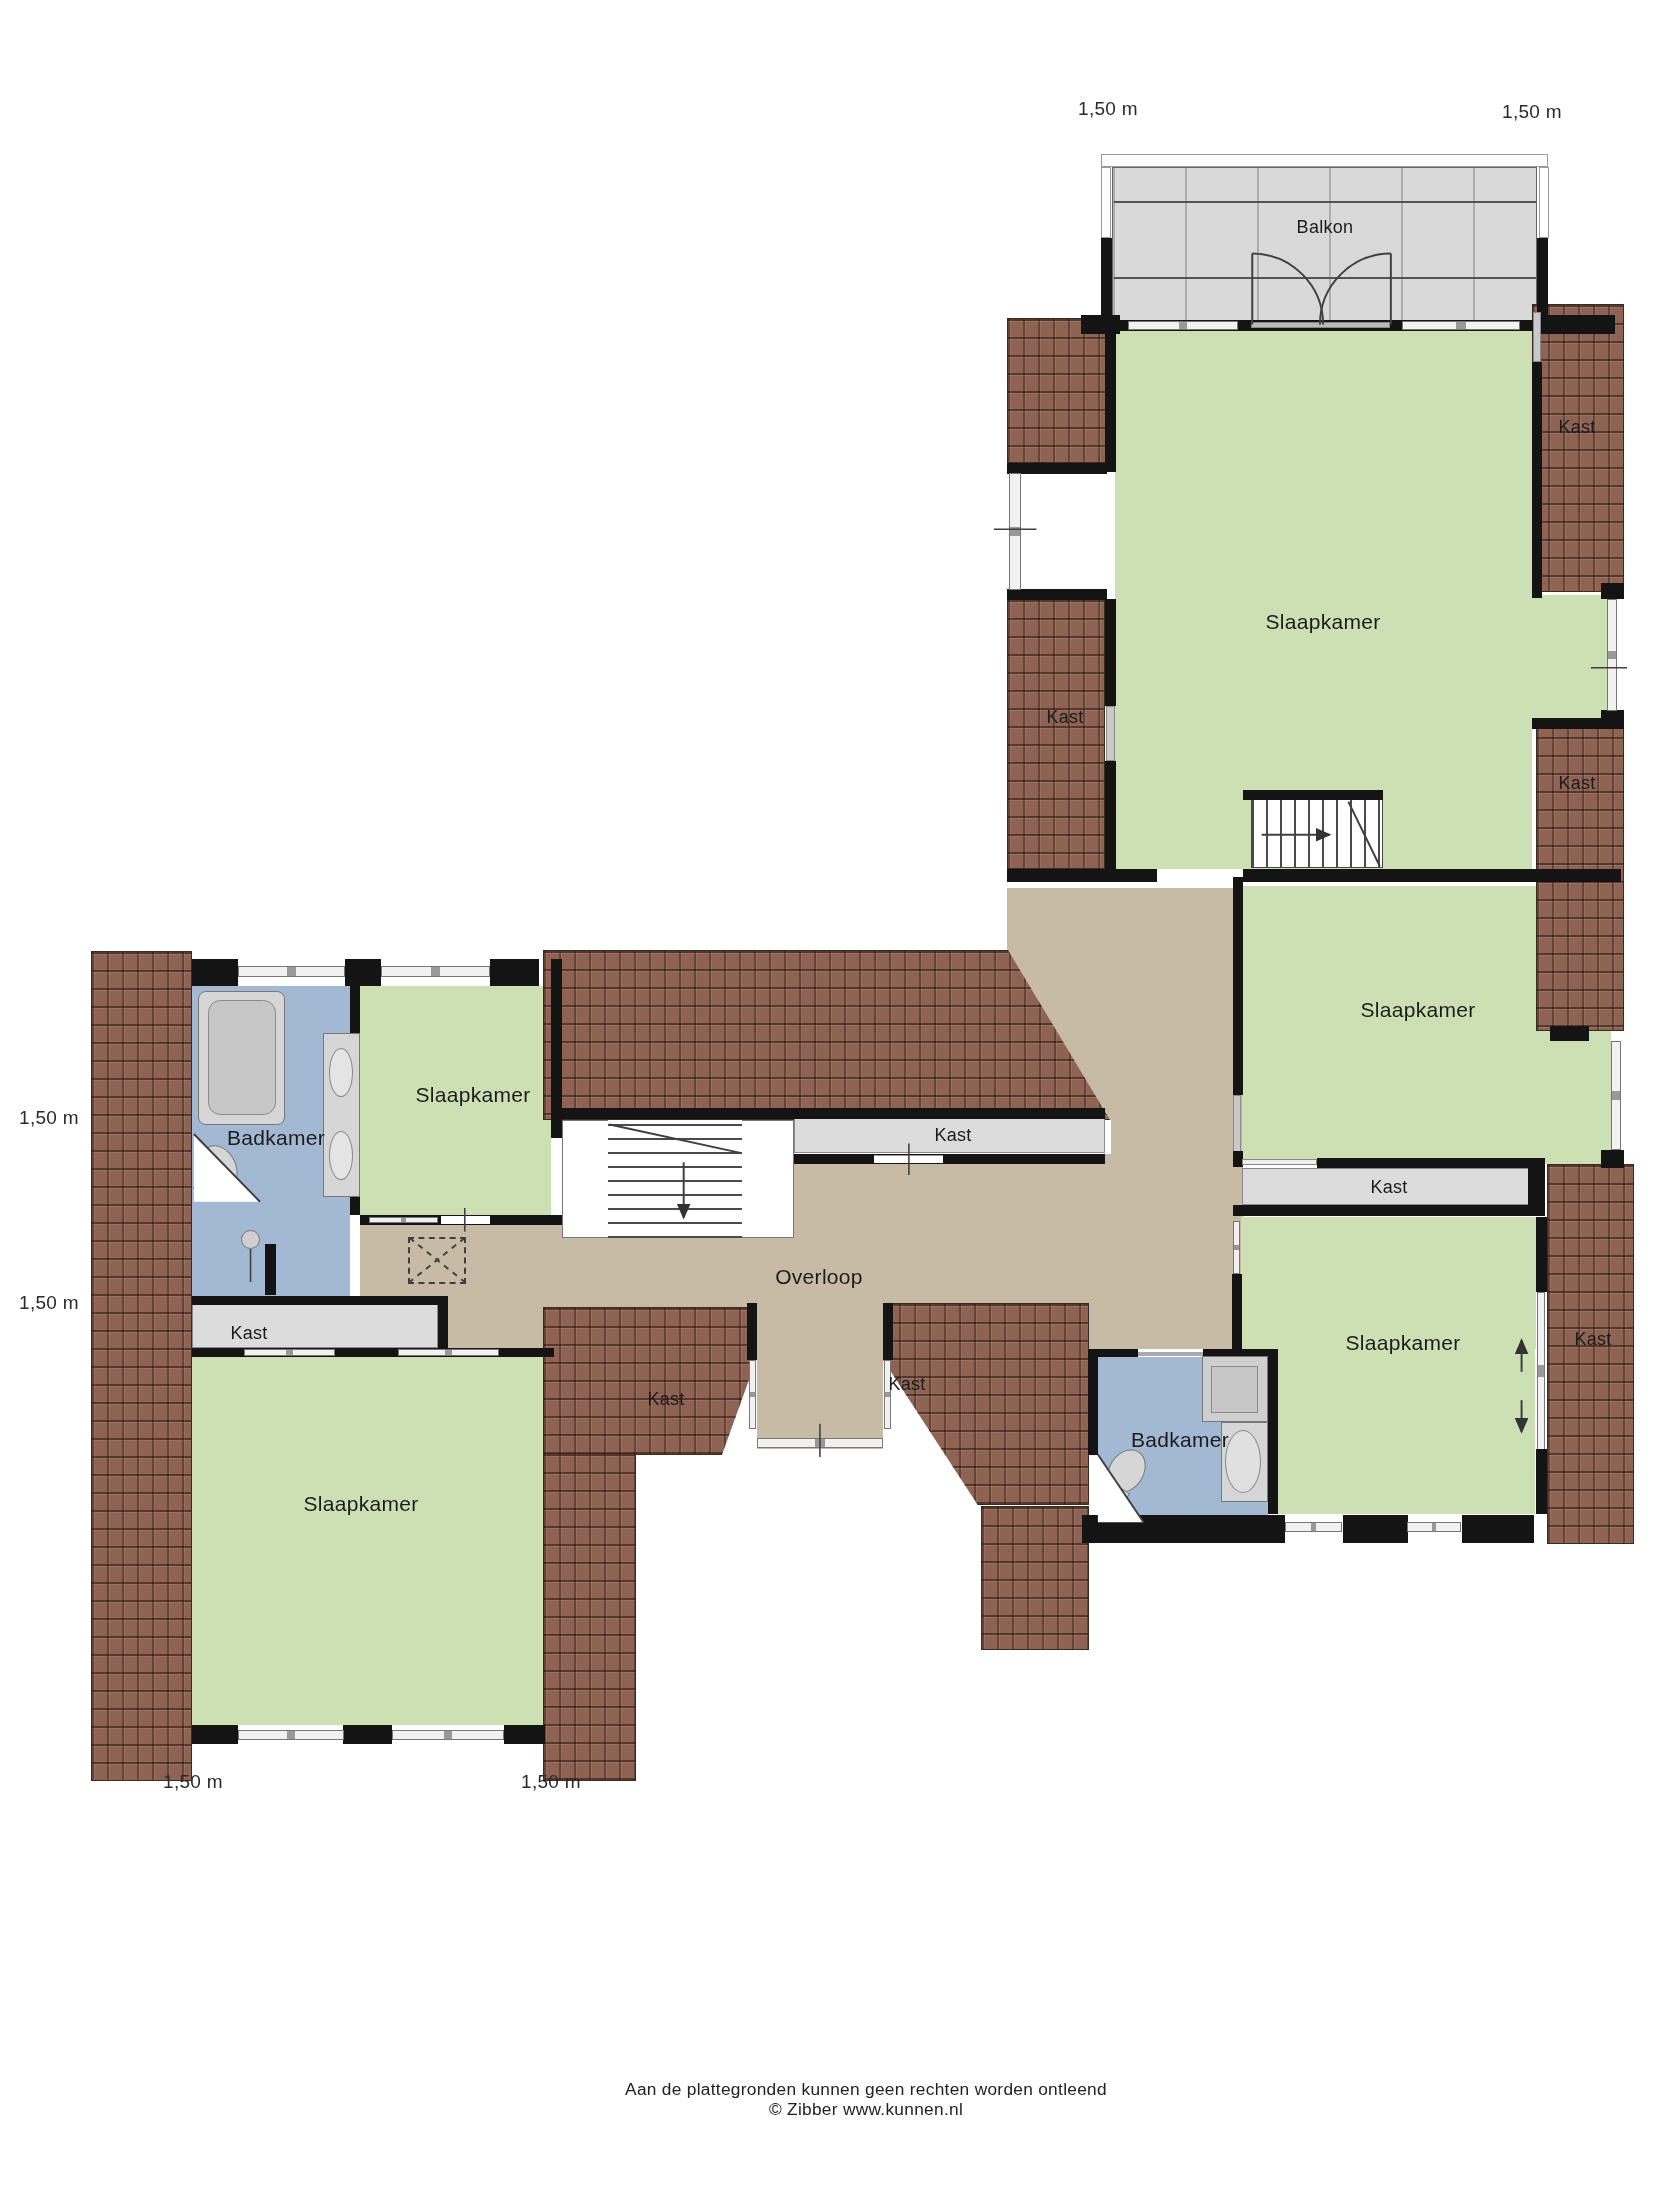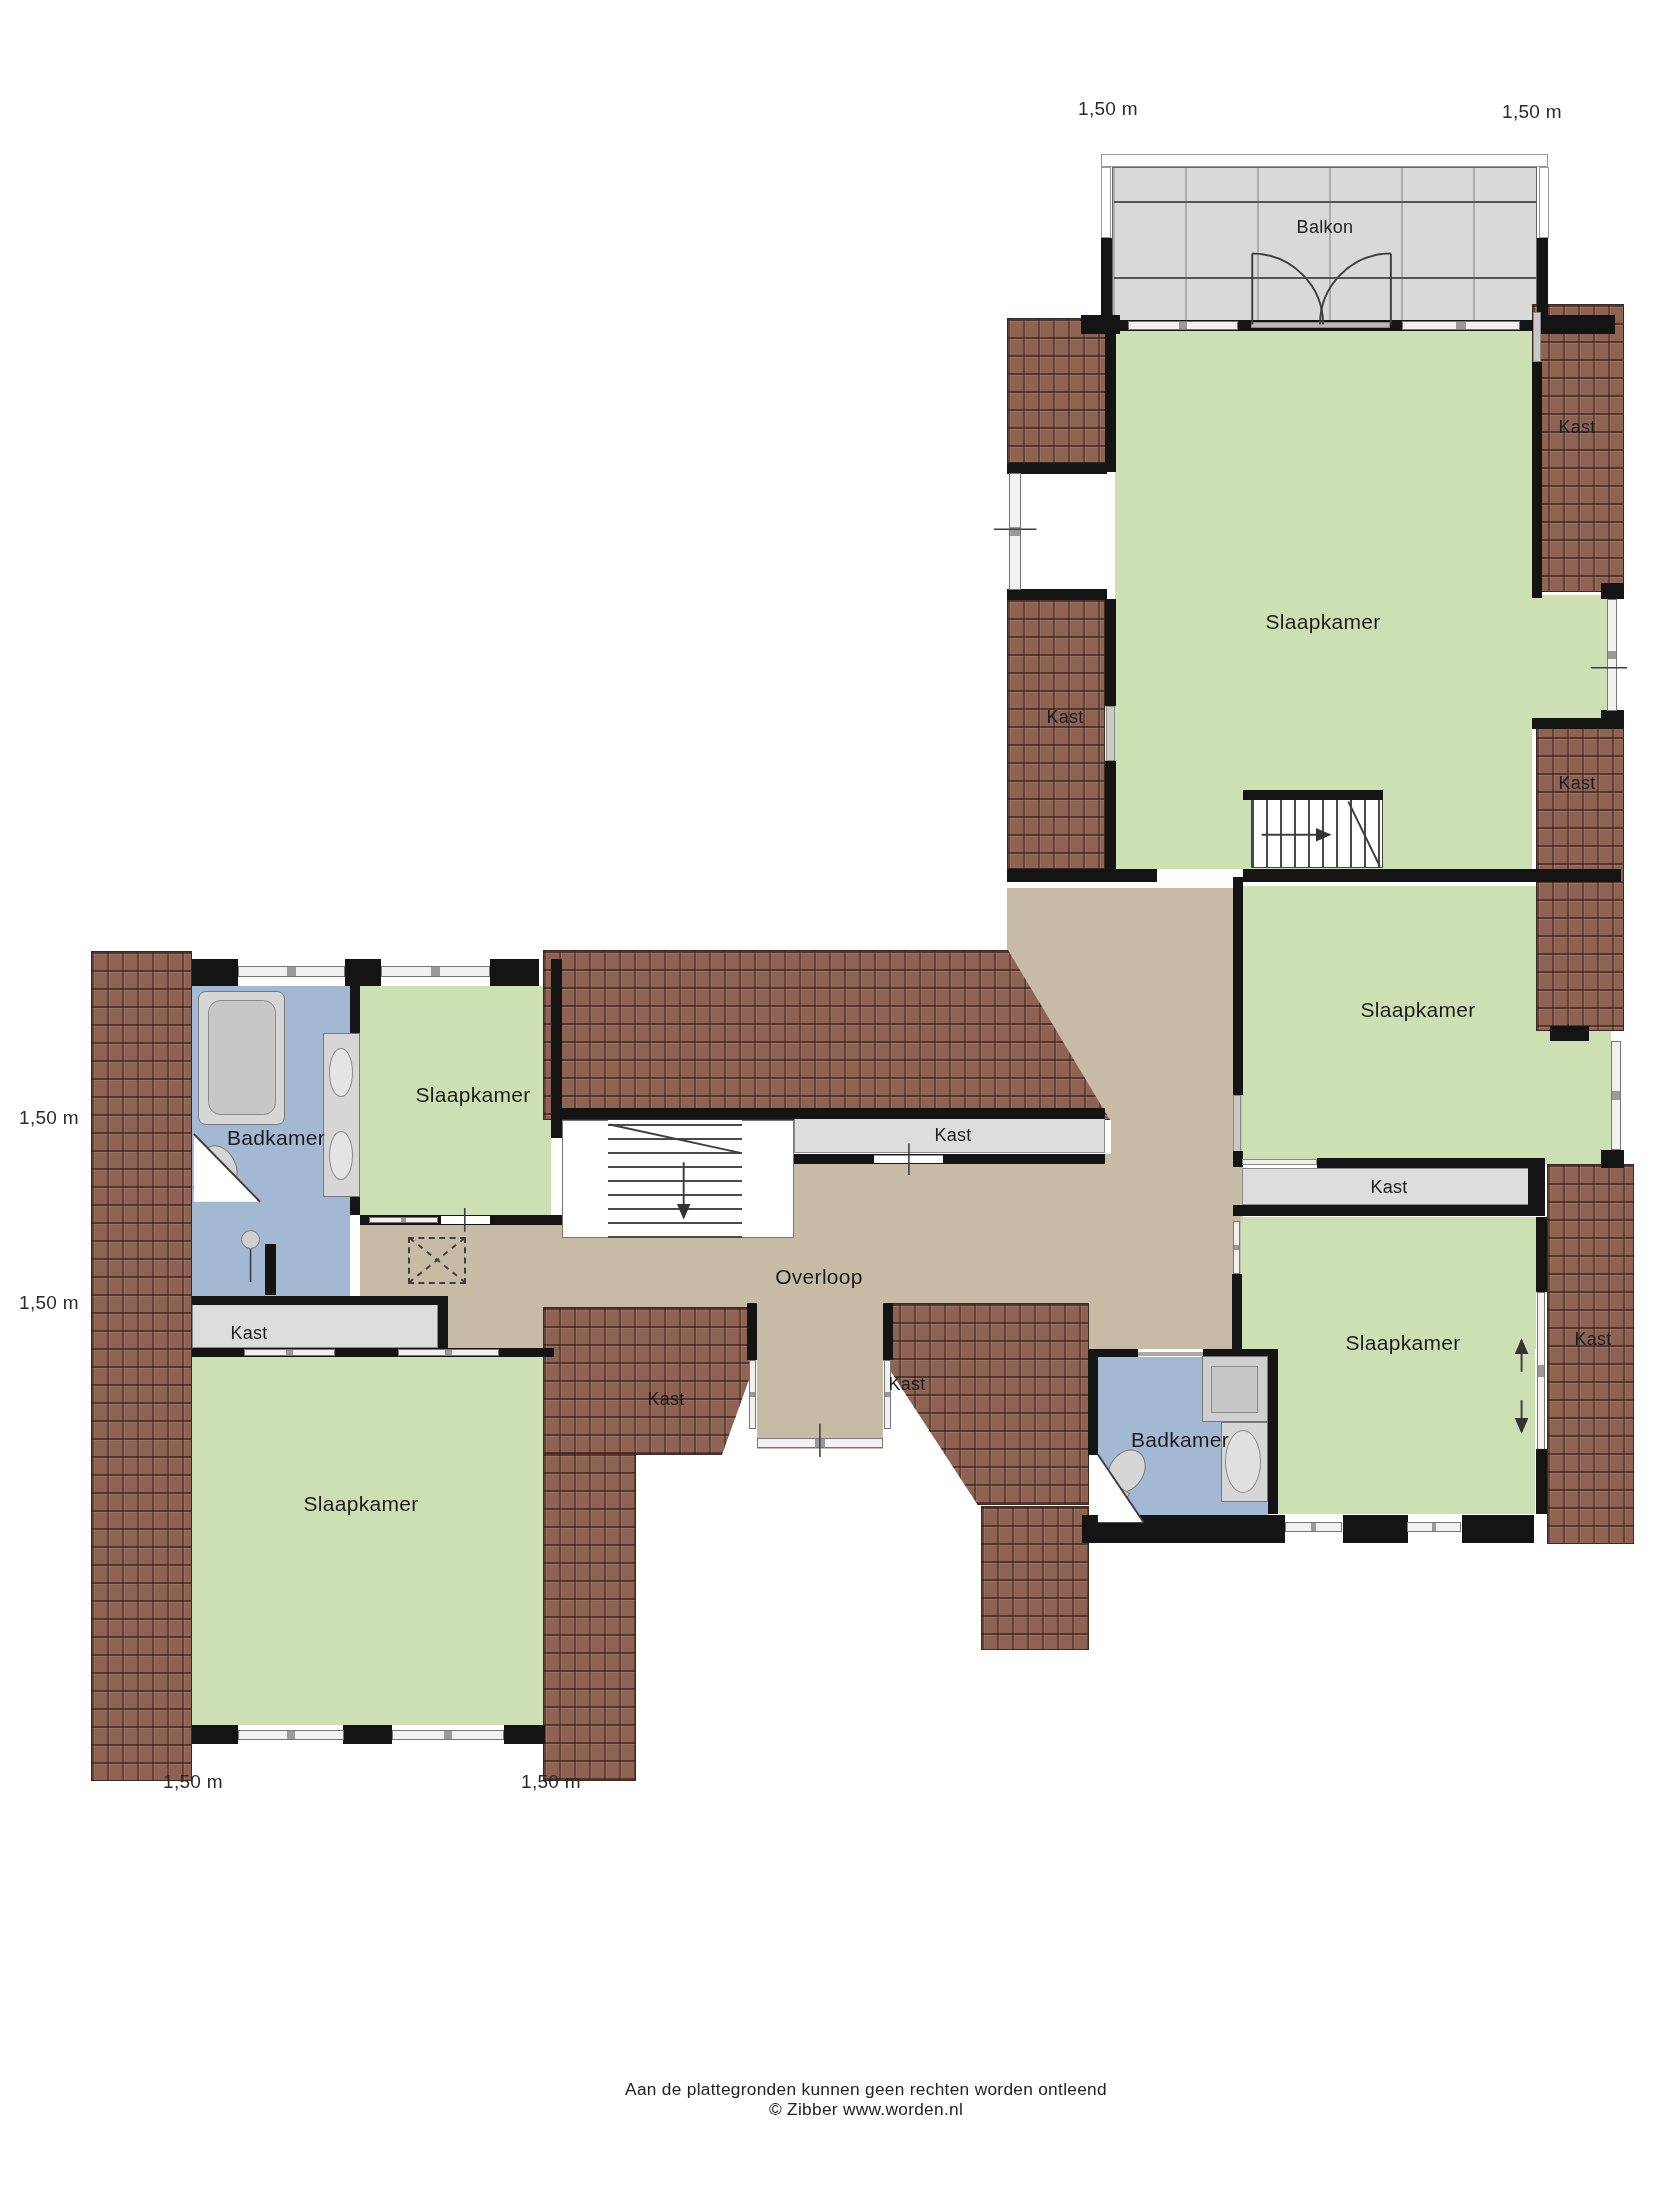--- a/index.html
+++ b/index.html
@@ -255,16 +255,16 @@
   <div class="lbl sm" style="left:249px;top:1333px;">Kast</div>
 
   <div class="lbl dim" style="left:1108px;top:109px;">1,50 m</div>
   <div class="lbl dim" style="left:1532px;top:112px;">1,50 m</div>
   <div class="lbl dim" style="left:49px;top:1118px;">1,50 m</div>
   <div class="lbl dim" style="left:49px;top:1303px;">1,50 m</div>
   <div class="lbl dim" style="left:193px;top:1782px;">1,50 m</div>
   <div class="lbl dim" style="left:551px;top:1782px;">1,50 m</div>
 
   <div class="lbl foot" style="left:866px;top:2089px;">Aan de plattegronden kunnen geen rechten worden ontleend</div>
-  <div class="lbl foot" style="left:866px;top:2109px;">© Zibber www.worden.nl</div>
+  <div class="lbl foot" style="left:866px;top:2109px;">© Zibber www.kunnen.nl</div>
 
 </div>
 
 
 </body></html>

